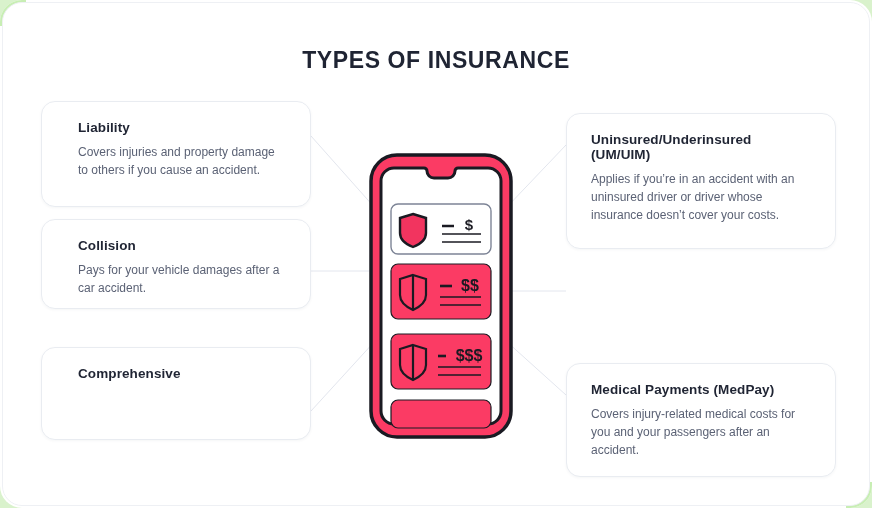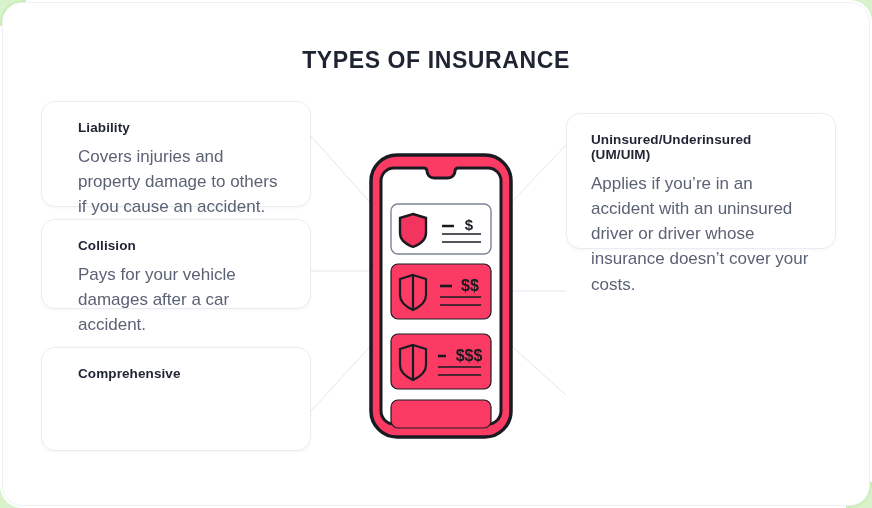--- a/index.html
+++ b/index.html
@@ -80,31 +80,31 @@
     z-index: 4;
   }
   .card-title {
     font-size: 13.5px;
     font-weight: bold;
     color: #1f2433;
     margin-bottom: 9px;
     letter-spacing: 0.1px;
   }
   .card-body {
-    font-size: 17px;
+    font-size: 12px;
     line-height: 1.48;
     color: #5b6275;
   }
 
   .card.left  { left: 38px;  width: 270px; padding-left: 36px; }
   .card.right { left: 563px; width: 270px; }
 
   .card.l1 { top: 98px;  height: 106px; }
   .card.l2 { top: 216px; height: 90px; }
-  .card.l3 { top: 344px; height: 104px; }
+  .card.l3 { top: 344px; height: 93px; }
 
   .card.r1 { top: 110px; height: 136px; }
   .card.r2 { top: 236px; height: 104px; }
   .card.r3 { top: 360px; height: 114px; }
 
   
   .phone-wrap {
     position: absolute;
     left: 365px;
     top: 149px;
@@ -151,20 +151,24 @@
     <div class="card left l3">
       <div class="card-title">Comprehensive</div>
     </div>
 
     <div class="card right r1">
       <div class="card-title">Uninsured/Underinsured (UM/UIM)</div>
       <div class="card-body">Applies if you’re in an accident with an uninsured driver or driver whose insurance doesn’t cover your costs.</div>
     </div>
 
 
+    <div class="card right r3">
+      <div class="card-title">Medical Payments (MedPay)</div>
+      <div class="card-body">Covers injury-related medical costs for you and your passengers after an accident.</div>
+    </div>
 
     <div class="phone-wrap">
       <svg width="146" height="288" viewBox="0 0 146 288" xmlns="http://www.w3.org/2000/svg">
 
         <rect x="3" y="3" width="140" height="282" rx="26" ry="26" fill="#fb3b64" stroke="#1a1a22" stroke-width="3.5"></rect>
 
         <path d="M13,29
                  a13,13 0 0 1 13,-13
                  h30
                  a3,3 0 0 1 3,3

